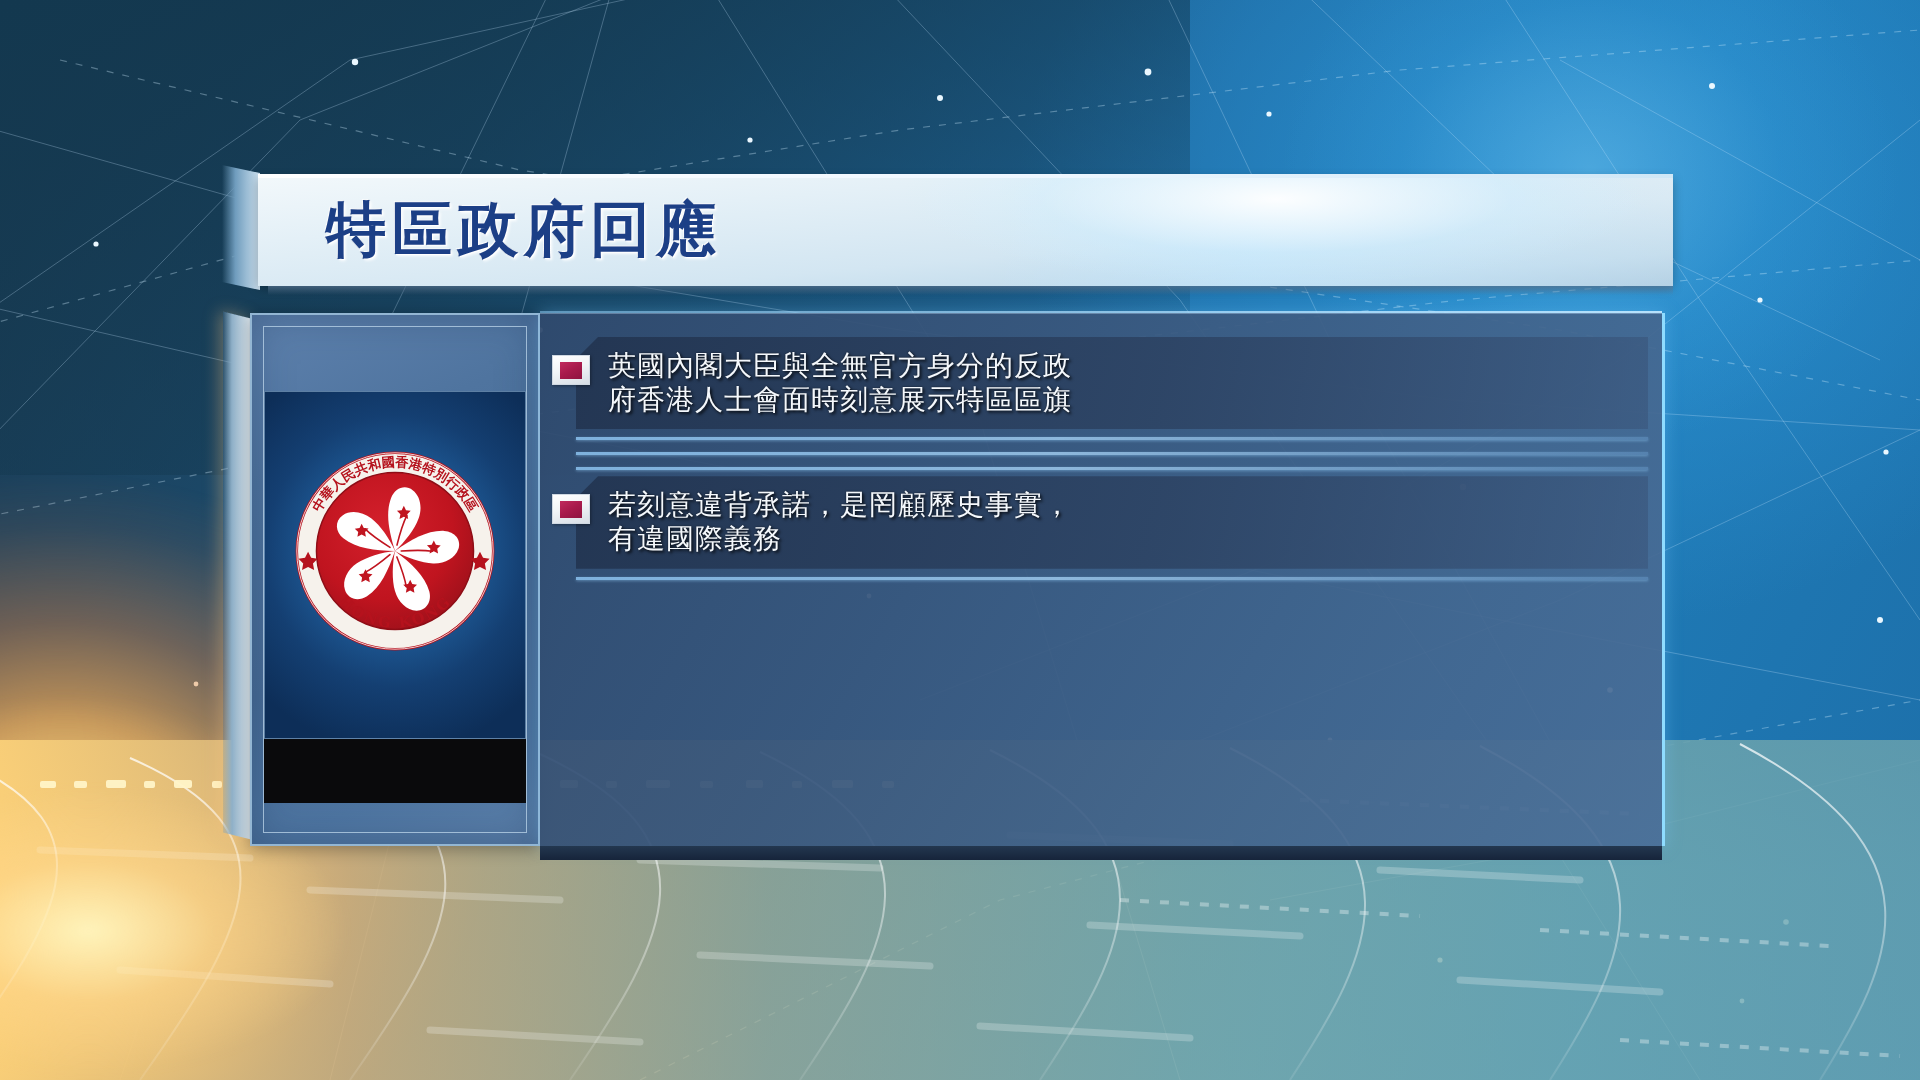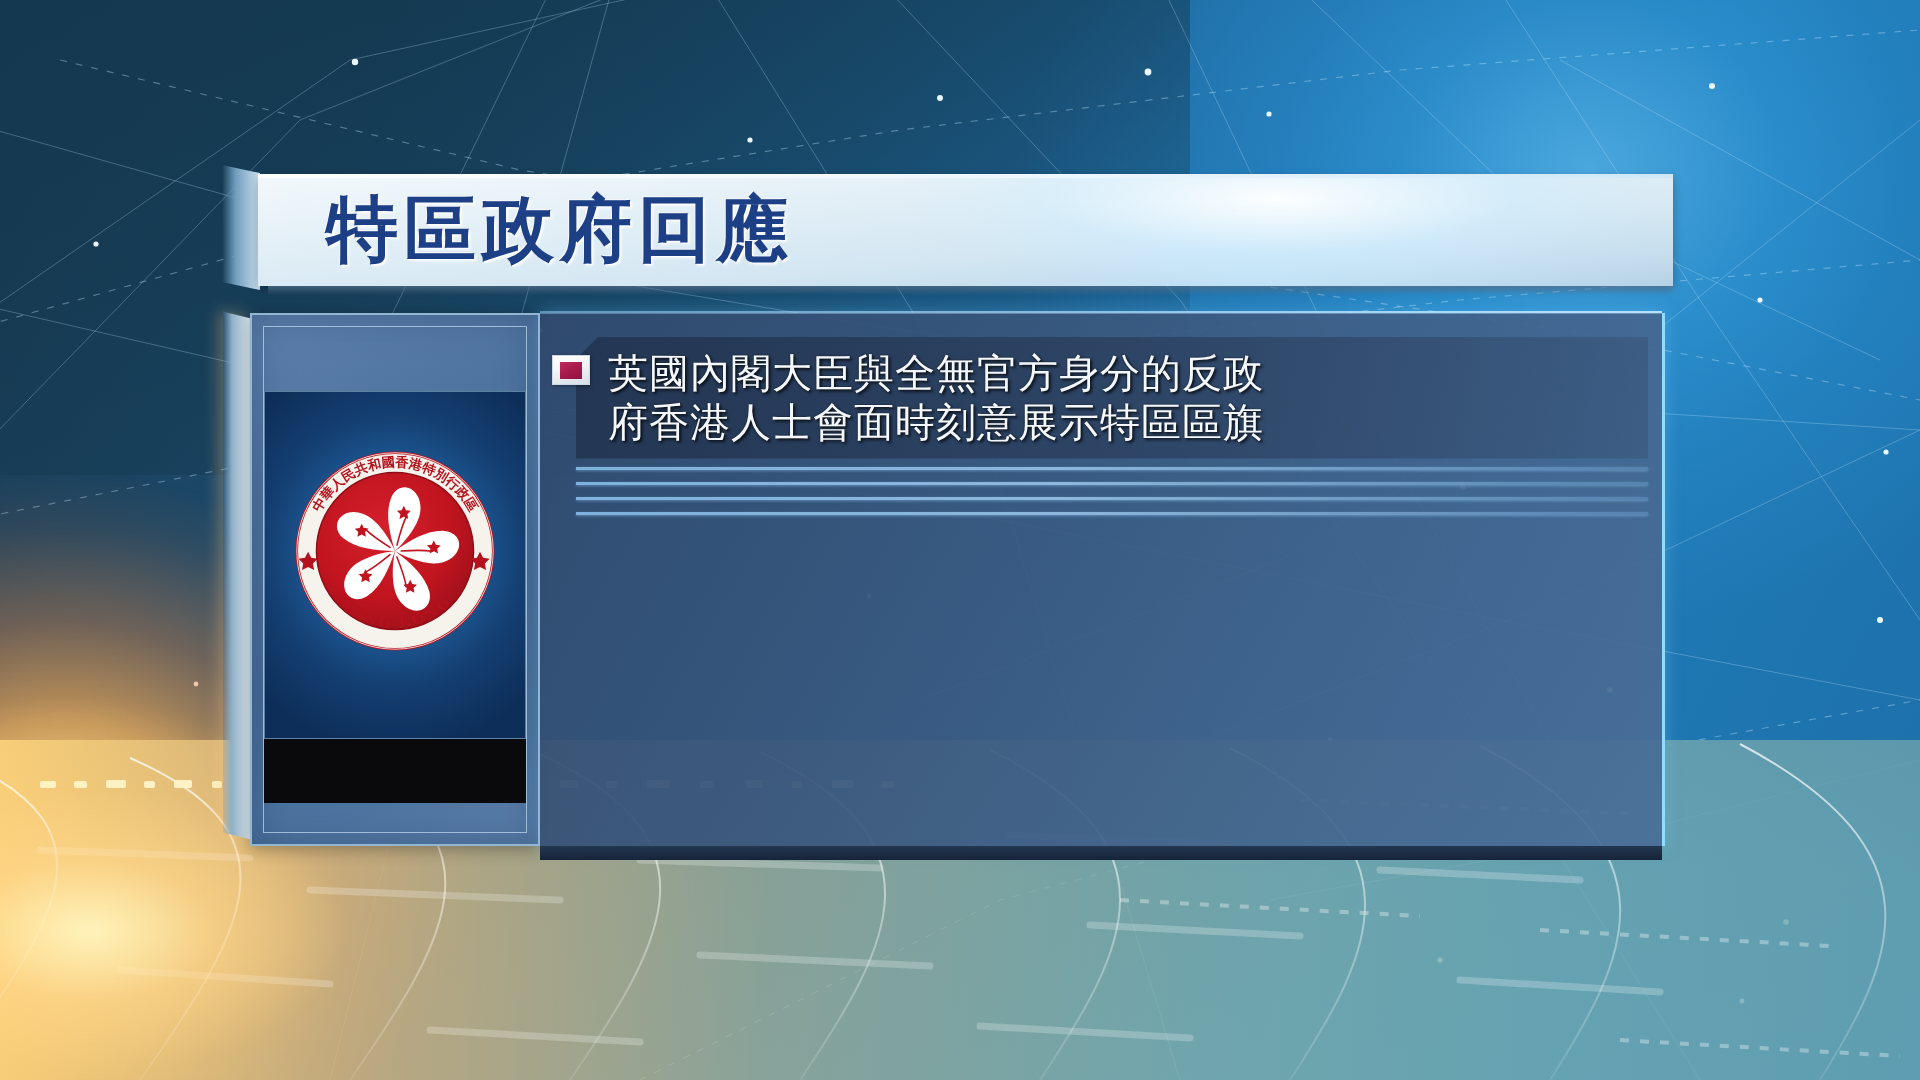--- a/index.html
+++ b/index.html
@@ -83,21 +83,21 @@
     position:absolute; left:-36px; top:-4px; width:38px; height:calc(100% + 8px);
     background:linear-gradient(90deg, rgba(32,70,96,0.0) 0%, #6f9cbd 35%, #cfe3f1 100%);
     transform:skewY(12deg); transform-origin:right center;
   }
   .tb-botshadow {
     position:absolute; left:10px; top:100%; width:calc(100% - 10px); height:9px;
     background:linear-gradient(180deg, rgba(90,120,150,0.65), rgba(40,70,100,0));
   }
   #title-text {
     position:absolute; left:68px; top:50%; transform:translateY(-52%);
-    font-size:72px; font-weight:700; letter-spacing:6px;
+    font-size:60px; font-weight:700; letter-spacing:6px;
     color:#1c3f86;
     text-shadow:
       1px 1px 0 #ffffff, -1px -1px 0 rgba(255,255,255,0.85),
       2px 2px 3px rgba(255,255,255,0.9),
       0 0 1px #142d62;
     white-space:nowrap;
     font-family:"DejaVu Sans","Liberation Sans",sans-serif;
   }
 
   
@@ -181,21 +181,21 @@
     display:flex; align-items:center; justify-content:center;
     box-shadow:1px 1px 3px rgba(0,0,0,0.35);
   }
   .bullet-marker i {
     display:block; width:22px; height:17px;
     background:linear-gradient(150deg,#c12a5e 0%, #a81a4c 48%, #8e1340 100%);
   }
   .bullet-text {
     position:relative; z-index:2;
     flex:1 1 auto;
-    font-size:40px; line-height:1.22;
+    font-size:28px; line-height:1.22;
     font-weight:400;
     color:#f4f8fc;
     letter-spacing:1px;
     padding:6px 24px 8px 4px;
     text-shadow:2px 2px 3px rgba(0,0,0,0.75), 0 0 2px rgba(0,0,0,0.6);
     font-family:"DejaVu Sans","Liberation Sans",sans-serif;
     white-space:pre-line;
   }
 
   
@@ -422,16 +422,24 @@
         </span>
       <span class="bullet-text">英國內閣大臣與全無官方身分的反政
 府香港人士會面時刻意展示特區區旗</span>
     </div>
     <div class="bullet-sep"></div>
 
     <div class="bullet-sep"></div>
 
     <div class="bullet-sep"></div>
 
+    <div class="bullet-row">
+      <div class="row-bg"></div>
+      <span class="bullet-marker">
+          <i></i>
+        </span>
+      <span class="bullet-text">若刻意違背承諾，是罔顧歷史事實，
+有違國際義務</span>
+    </div>
     <div class="bullet-sep"></div>
 
   </div>
 </div>
 
 </body></html>

